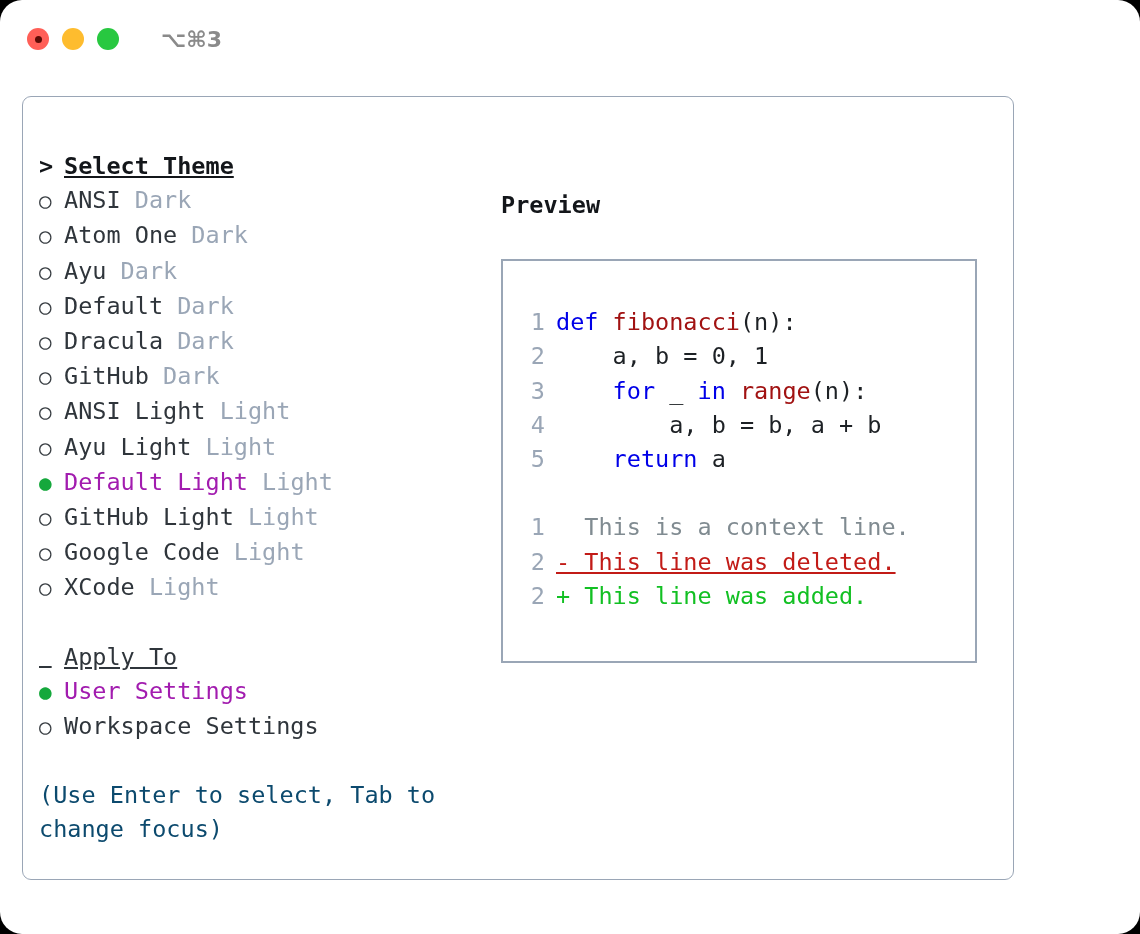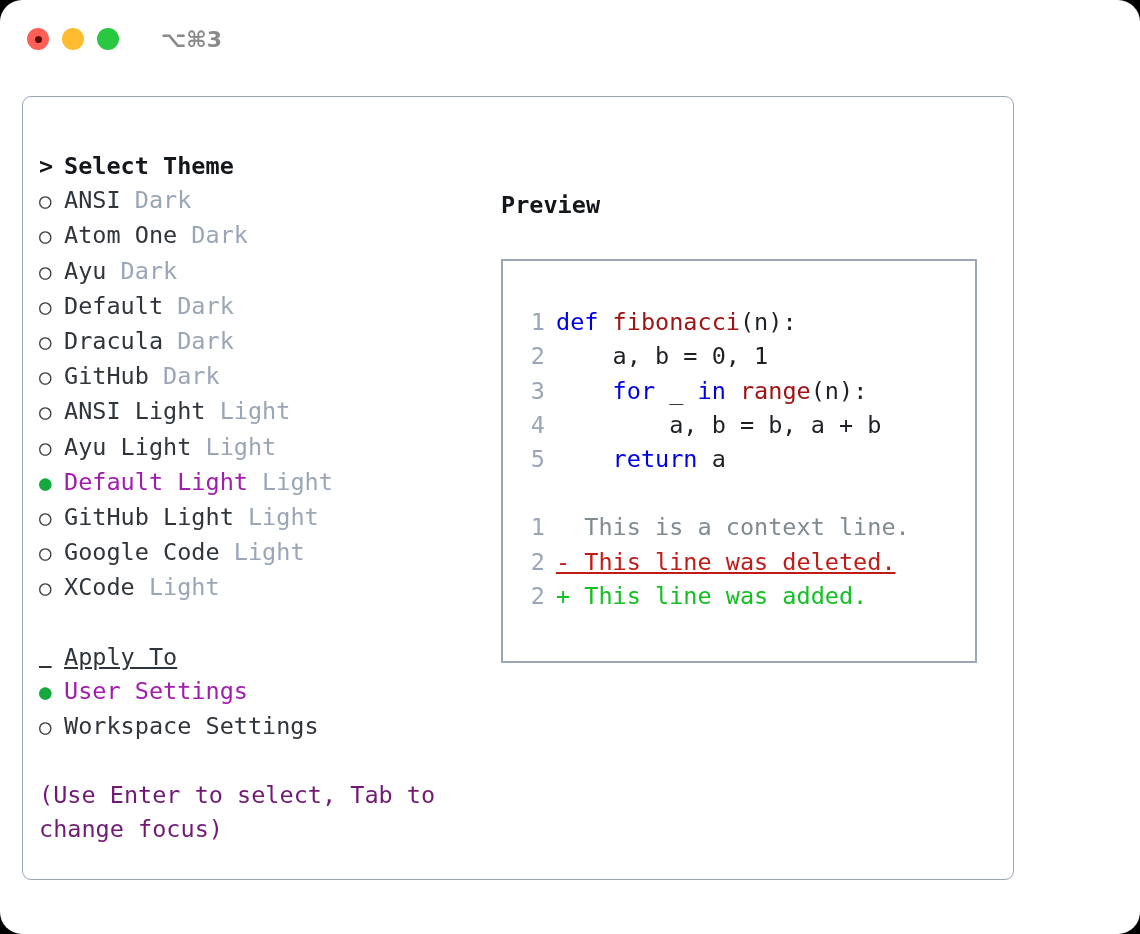--- a/index.html
+++ b/index.html
@@ -109,20 +109,21 @@
     flex: 0 0 25px;
     color: #3a3f44;
     font-size: 21px;
   }
   .marker.sel { color: #15a83c; }
   .marker.blank { color: transparent; }
 
   .head-row .label {
     font-weight: bold;
     color: #13161a;
+    text-decoration: underline;
   }
   .head-row .marker {
     font-weight: bold;
     color: #13161a;
     font-size: 23.5px;
   }
 
   .label { color: #2f353b; }
   .label.sel { color: #a21caf; }
   .tag { color: #9aa6b6; }
@@ -134,21 +135,21 @@
     line-height: 34.2px;
     color: #2f353b;
     white-space: pre;
     text-decoration: underline;
   }
 
   .gap-apply { height: 34px; }
   .gap-hint  { height: 34px; }
 
   .hint {
-    color: #701a75;
+    color: #0c4a6e;
     font-size: 23.5px;
     line-height: 34.2px;
     width: 410px;
     white-space: pre-wrap;
   }
 
   
   .right-col {
     position: absolute;
     left: 478px;

